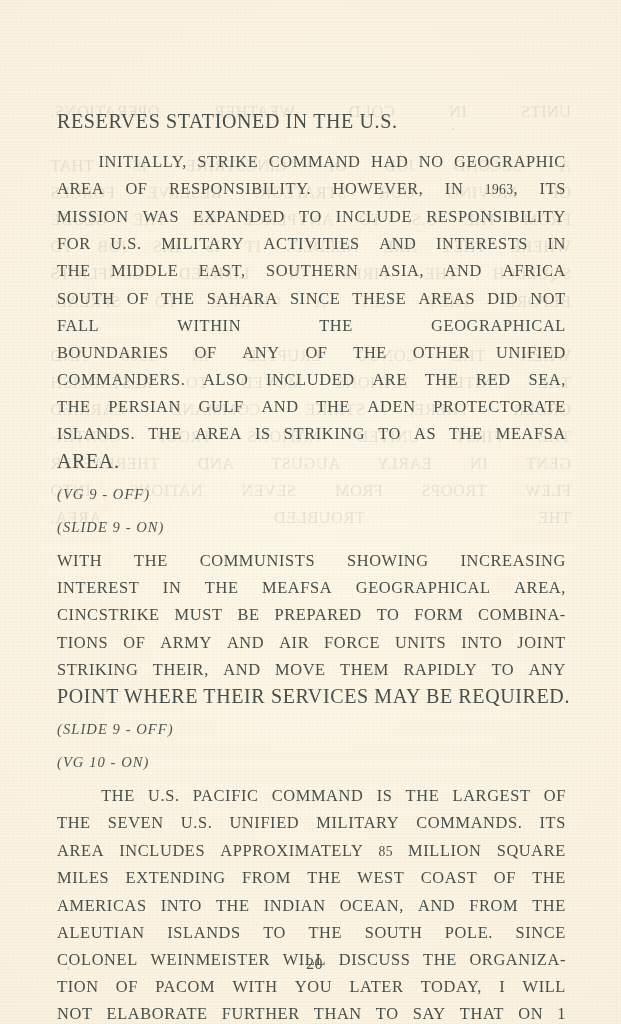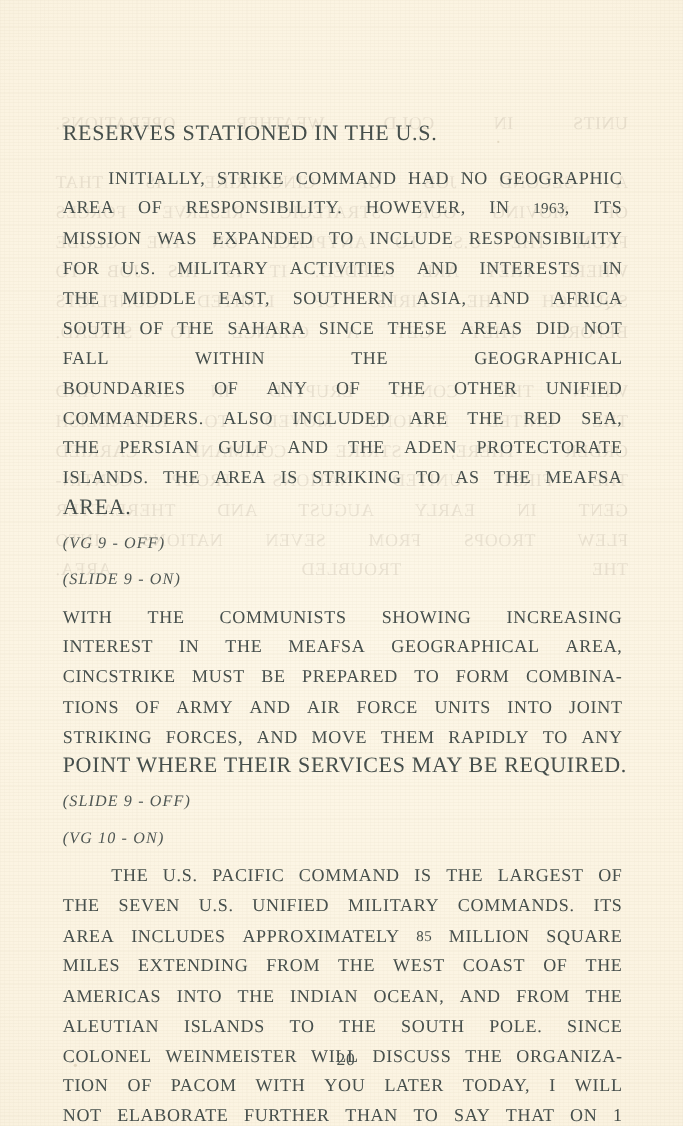--- a/index.html
+++ b/index.html
@@ -282,21 +282,21 @@
           <span>ARMY</span>
           <span>AND</span>
           <span>AIR</span>
           <span>FORCE</span>
           <span>UNITS</span>
           <span>INTO</span>
           <span>JOINT</span>
         </div>
         <div class="j">
           <span>STRIKING</span>
-          <span>FORCES,</span>
+          <span>THEIR,</span>
           <span>AND</span>
           <span>MOVE</span>
           <span>THEM</span>
           <span>RAPIDLY</span>
           <span>TO</span>
           <span>ANY</span>
         </div>
         <div class="line">POINT WHERE THEIR SERVICES MAY BE REQUIRED.</div>
       </div>
 

